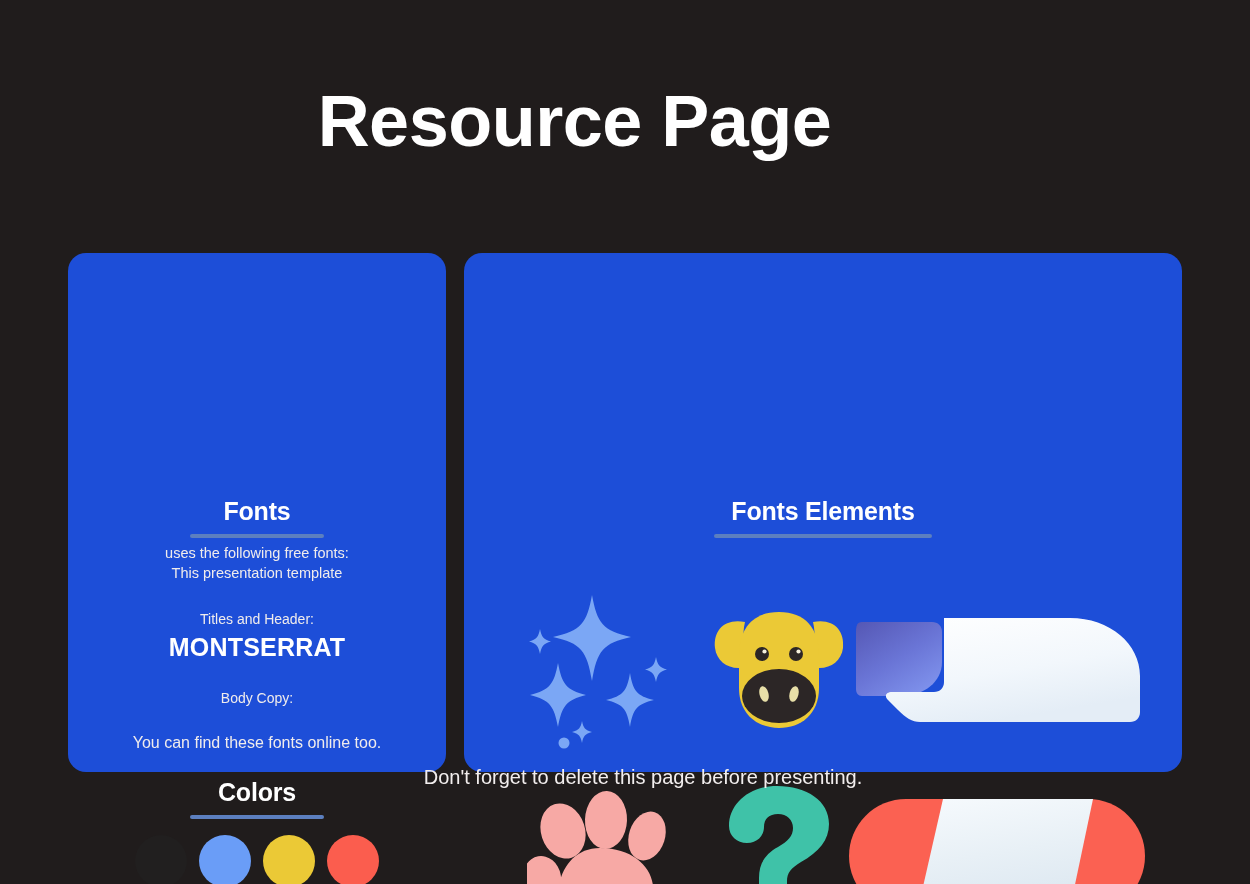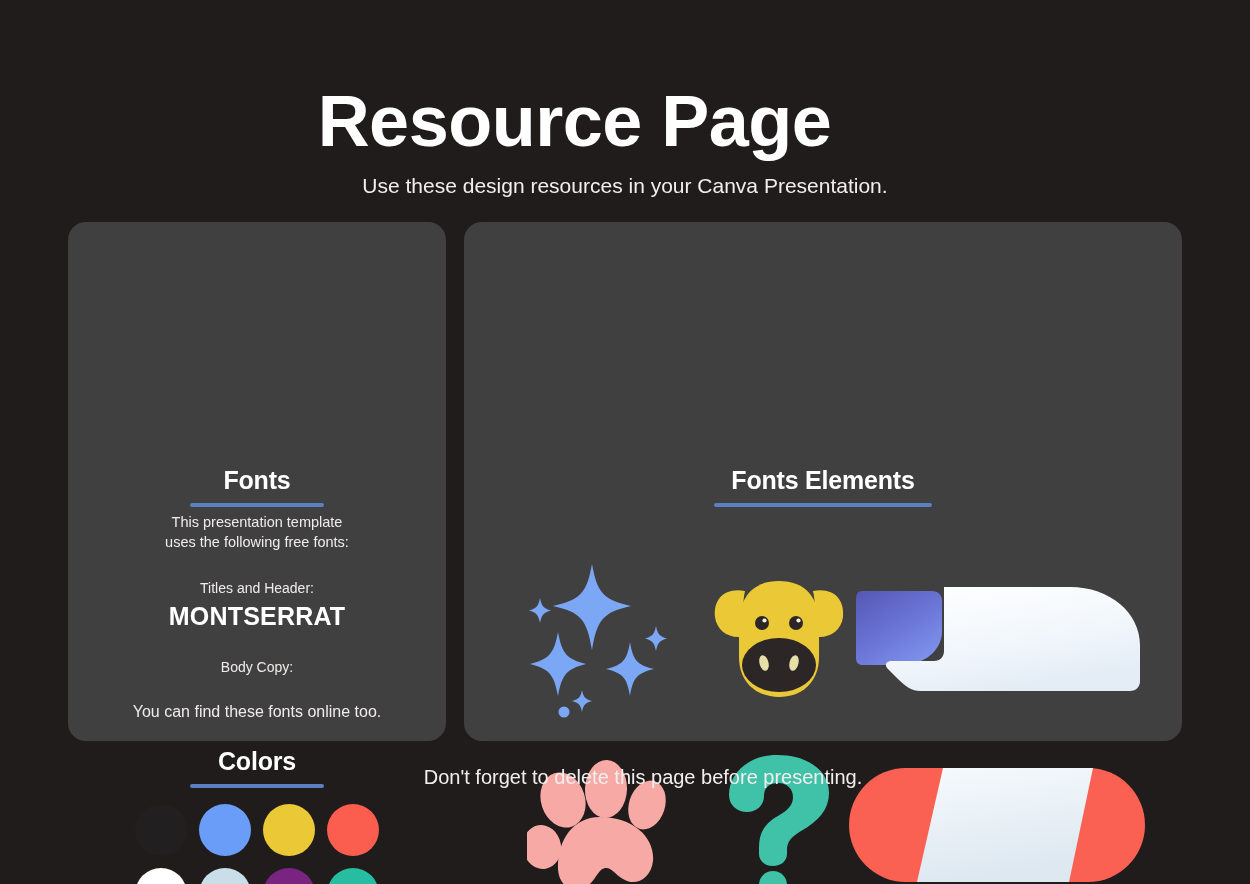--- a/index.html
+++ b/index.html
@@ -40,22 +40,23 @@
     width: 1250px;
     text-align: center;
     font-size: 21px;
     font-weight: 400;
     color: #f2eeee;
   }
 
   
   .panel {
     position: absolute;
-    background: #404040;
+    background: #1d4ed8;
     border-radius: 18px;
+    margin-top: 31px;
   }
 
   .panel-fonts  { left: 68px;  top: 222px; width: 378px; height: 519px; }
   .panel-design { left: 464px; top: 222px; width: 718px; height: 519px; }
 
   .panel-heading {
     text-align: center;
     font-size: 25px;
     font-weight: 700;
     color: #ffffff;
@@ -147,32 +148,31 @@
     color: #f2eeee;
     padding-left: 36px;
   }
 </style>
 </head>
 <body>
 
 <div class="slide">
 
   <div class="page-title">Resource Page</div>
-  <div class="page-subtitle">Use these design resources in your Canva Presentation.</div>
 
   <div class="panel panel-fonts">
 
     <div class="fonts-head-wrap">
       <div class="panel-heading">Fonts</div>
       <div class="heading-rule"></div>
     </div>
 
     <div class="fonts-body">
+      <div class="f-intro">uses the following free fonts:</div>
       <div class="f-intro">This presentation template</div>
-      <div class="f-intro">uses the following free fonts:</div>
       <div class="f-label">Titles and Header:</div>
       <div class="f-font-big">MONTSERRAT</div>
       <div class="f-label">Body Copy:</div>
       <div class="f-outro">You can find these fonts online too.</div>
     </div>
 
     <div class="colors-head-wrap">
       <div class="panel-heading">Colors</div>
       <div class="heading-rule"></div>
     </div>

